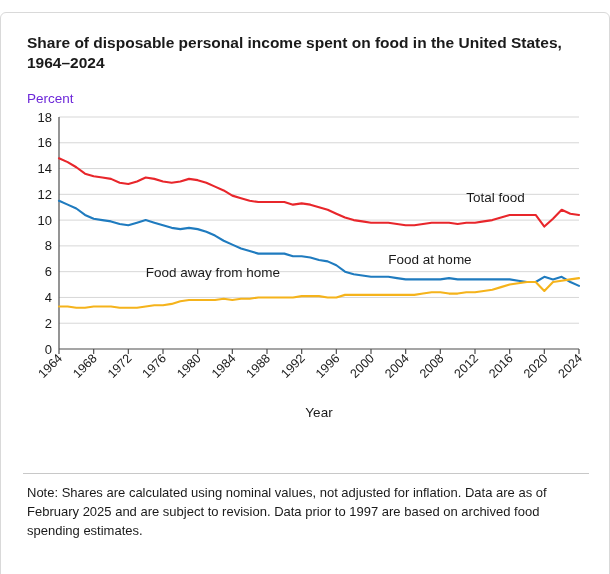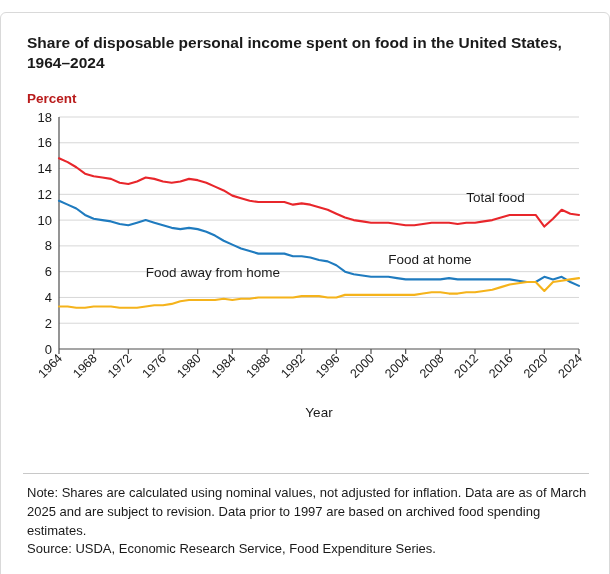--- a/index.html
+++ b/index.html
@@ -30,22 +30,21 @@
     font-size: 15.5px;
     font-weight: bold;
     color: #1a1a1a;
     line-height: 1.32;
   }
   .axis-label-y {
     position: absolute;
     left: 26px;
     top: 78px;
     font-size: 13.5px;
-    color: #b91c1c;
-    font-weight: bold;
+    color: #6d28d9;
   }
   .plot-wrap {
     position: absolute;
     left: 26px;
     top: 96px;
     width: 558px;
     height: 318px;
   }
   svg.chart {
     display: block;
@@ -179,16 +178,15 @@
         <path d="M32.00 49.24 L40.67 53.11 L49.33 58.27 L58.00 64.71 L66.67 67.29 L75.33 68.58 L84.00 69.87 L92.67 73.73 L101.33 75.02 L110.00 72.44 L118.67 68.58 L127.33 69.87 L136.00 72.44 L144.67 73.73 L153.33 72.44 L162.00 69.87 L170.67 71.16 L179.33 73.73 L188.00 77.60 L196.67 81.47 L205.33 86.62 L214.00 89.20 L222.67 91.78 L231.33 93.07 L240.00 93.07 L248.67 93.07 L257.33 93.07 L266.00 95.64 L274.67 94.36 L283.33 95.64 L292.00 98.22 L300.67 100.80 L309.33 104.67 L318.00 108.53 L326.67 111.11 L335.33 112.40 L344.00 113.69 L352.67 113.69 L361.33 113.69 L370.00 114.98 L378.67 116.27 L387.33 116.27 L396.00 114.98 L404.67 113.69 L413.33 113.69 L422.00 113.69 L430.67 114.98 L439.33 113.69 L448.00 113.69 L456.67 112.40 L465.33 111.11 L474.00 108.53 L482.67 105.96 L491.33 105.96 L500.00 105.96 L508.67 105.96 L517.33 117.56 L526.00 109.82 L534.67 100.80 L543.33 104.67 L552.00 105.96" class="series-line" stroke="#e8262b"></path>
         <path d="M32.00 91.78 L40.67 95.64 L49.33 99.51 L58.00 105.96 L66.67 109.82 L75.33 111.11 L84.00 112.40 L92.67 114.98 L101.33 116.27 L110.00 113.69 L118.67 111.11 L127.33 113.69 L136.00 116.27 L144.67 118.84 L153.33 120.13 L162.00 118.84 L170.67 120.13 L179.33 122.71 L188.00 126.58 L196.67 131.73 L205.33 135.60 L214.00 139.47 L222.67 142.04 L231.33 144.62 L240.00 144.62 L248.67 144.62 L257.33 144.62 L266.00 147.20 L274.67 147.20 L283.33 148.49 L292.00 151.07 L300.67 152.36 L309.33 156.22 L318.00 162.67 L326.67 165.24 L335.33 166.53 L344.00 167.82 L352.67 167.82 L361.33 167.82 L370.00 169.11 L378.67 170.40 L387.33 170.40 L396.00 170.40 L404.67 170.40 L413.33 170.40 L422.00 169.11 L430.67 170.40 L439.33 170.40 L448.00 170.40 L456.67 170.40 L465.33 170.40 L474.00 170.40 L482.67 170.40 L491.33 171.69 L500.00 172.98 L508.67 172.98 L517.33 167.82 L526.00 170.40 L534.67 167.82 L543.33 172.98 L552.00 176.84" class="series-line" stroke="#1f7bbf"></path>
         <path d="M32.00 197.47 L40.67 197.47 L49.33 198.76 L58.00 198.76 L66.67 197.47 L75.33 197.47 L84.00 197.47 L92.67 198.76 L101.33 198.76 L110.00 198.76 L118.67 197.47 L127.33 196.18 L136.00 196.18 L144.67 194.89 L153.33 192.31 L162.00 191.02 L170.67 191.02 L179.33 191.02 L188.00 191.02 L196.67 189.73 L205.33 191.02 L214.00 189.73 L222.67 189.73 L231.33 188.44 L240.00 188.44 L248.67 188.44 L257.33 188.44 L266.00 188.44 L274.67 187.16 L283.33 187.16 L292.00 187.16 L300.67 188.44 L309.33 188.44 L318.00 185.87 L326.67 185.87 L335.33 185.87 L344.00 185.87 L352.67 185.87 L361.33 185.87 L370.00 185.87 L378.67 185.87 L387.33 185.87 L396.00 184.58 L404.67 183.29 L413.33 183.29 L422.00 184.58 L430.67 184.58 L439.33 183.29 L448.00 183.29 L456.67 182.00 L465.33 180.71 L474.00 178.13 L482.67 175.56 L491.33 174.27 L500.00 172.98 L508.67 172.98 L517.33 182.00 L526.00 172.98 L534.67 171.69 L543.33 170.40 L552.00 169.11" class="series-line" stroke="#f5b31b"></path>
         <text x="439.3333333333333" y="93.06666666666666" text-anchor="start" class="series-label">Total food</text>
         <text x="361.3333333333333" y="154.93333333333334" text-anchor="start" class="series-label">Food at home</text>
         <text x="118.66666666666666" y="167.82222222222222" text-anchor="start" class="series-label">Food away from home</text>
       </svg>
   </div>
 
   <div class="divider"></div>
-  <div class="note">Note: Shares are calculated using nominal values, not adjusted for inflation. Data are as of March 2025 and are subject to revision. Data prior to 1997 are based on archived food spending estimates.</div>
-  <div class="source">Source: USDA, Economic Research Service, Food Expenditure Series.</div>
+  <div class="note">Note: Shares are calculated using nominal values, not adjusted for inflation. Data are as of February 2025 and are subject to revision. Data prior to 1997 are based on archived food spending estimates.</div>
 
 </div>
 
 </body></html>

